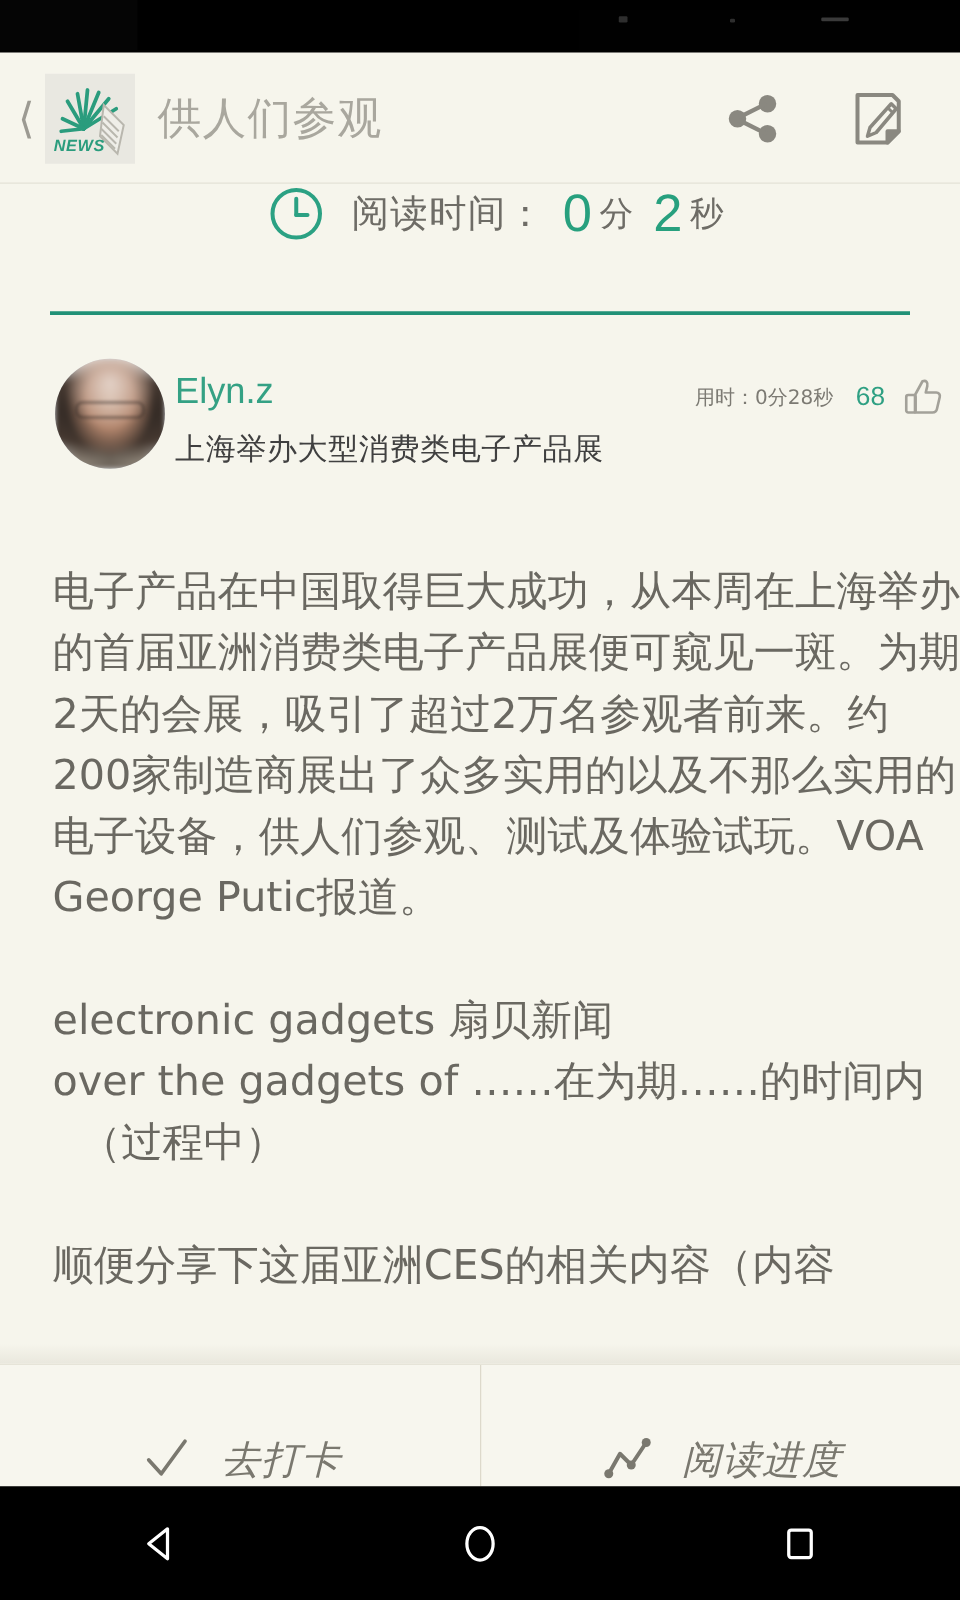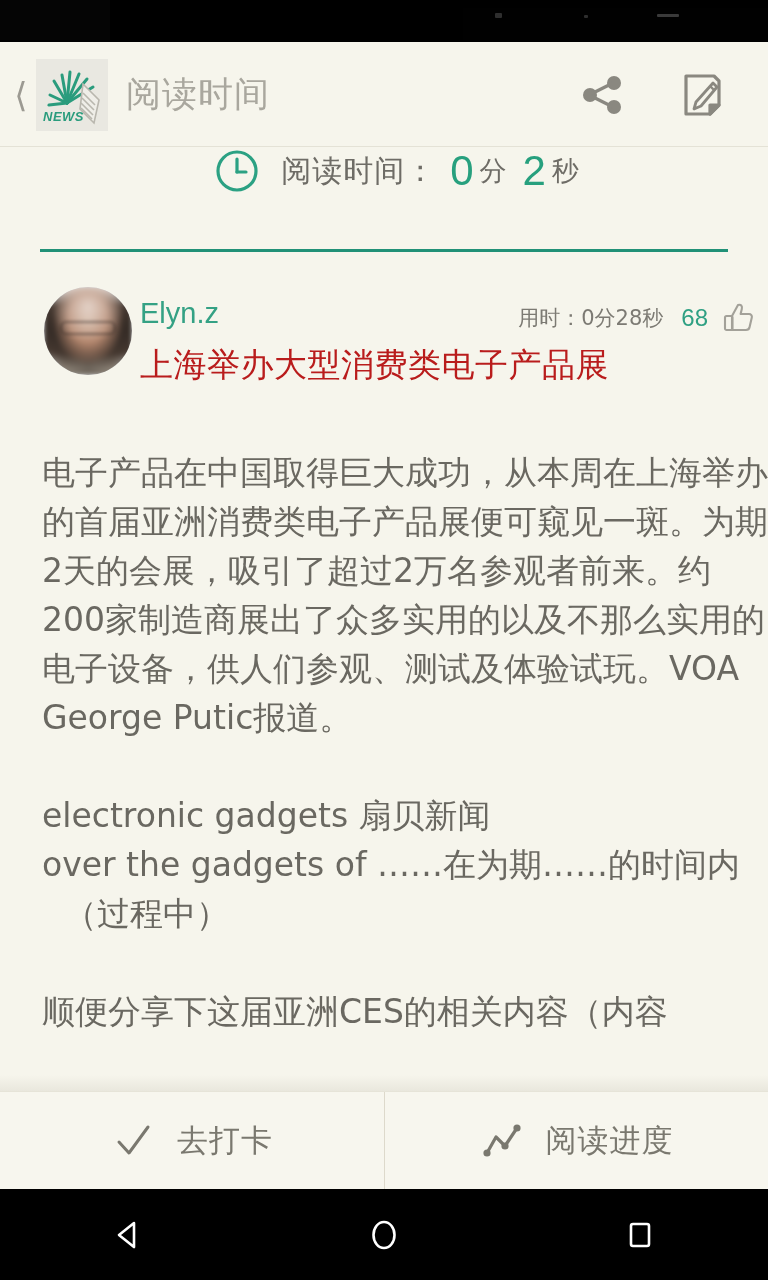--- a/index.html
+++ b/index.html
@@ -202,38 +202,38 @@
     color: #34a184;
     font-family: "Liberation Sans", sans-serif;
   }
   .meta-right {
     position: absolute;
     right: 26px; top: 44px;
     display: flex;
     align-items: center;
   }
   .meta-time {
+    font-size: 16px;
+    color: #7c7a73;
+    font-family: "DejaVu Sans", sans-serif;
+    white-space: nowrap;
+  }
+  .meta-likes {
     font-size: 21px;
-    color: #7c7a73;
-    font-family: "DejaVu Sans", sans-serif;
-    white-space: nowrap;
-  }
-  .meta-likes {
-    font-size: 24px;
     color: #2fa083;
     font-family: "Liberation Sans", sans-serif;
     margin-left: 18px;
   }
   .thumb-icon { margin-left: 12px; display: block; }
 
   .article-title {
     position: absolute;
     left: 124px; top: 88px;
-    font-size: 33px;
-    color: #b91c1c;
+    font-size: 24px;
+    color: #404040;
     font-family: "DejaVu Sans", sans-serif;
     letter-spacing: 0.5px;
     white-space: nowrap;
   }
   .body-text {
     padding: 26px 14px 0 26px;
     font-size: 33px;
     line-height: 49px;
     color: #6a6861;
     font-family: "DejaVu Sans", sans-serif;
@@ -257,23 +257,24 @@
     left: 0; top: 1091px;
     width: 768px; height: 98px;
     background: #f7f6ee;
     display: flex;
     z-index: 20;
     border-top: 1px solid #e6e4d8;
   }
   .action-btn {
     flex: 1 1 50%;
     display: flex;
-    align-items: center;
+    align-items: flex-end;
     justify-content: center;
     cursor: pointer;
+    font-style: italic;
   }
   .action-btn + .action-btn { border-left: 1px solid #ddd9cb; }
   .action-label {
     font-size: 31px;
     color: #7a786f;
     font-family: "DejaVu Sans", sans-serif;
     margin-left: 22px;
     letter-spacing: 1px;
   }
 
@@ -327,21 +328,21 @@
           <path d="M47 25 L63 41 L58 64 L44 50 Z" fill="#efeee8"></path>
           <line x1="47" y1="34" x2="59" y2="46"></line>
           <line x1="46" y1="39" x2="58" y2="51"></line>
           <line x1="45" y1="44" x2="57" y2="56"></line>
           <line x1="45" y1="49" x2="56" y2="60"></line>
         </g>
       </svg>
       <span class="news-label">NEWS</span>
     </div>
 
-    <div class="app-title">阅读时间</div>
+    <div class="app-title">供人们参观</div>
 
     <div class="title-actions">
       <div class="icon-btn">
         <svg width="52" height="52" viewBox="0 0 52 52">
           <circle cx="14" cy="26" r="7" fill="#8a8880"></circle>
           <circle cx="38" cy="14" r="7" fill="#8a8880"></circle>
           <circle cx="38" cy="38" r="7" fill="#8a8880"></circle>
           <line x1="15" y1="25" x2="37" y2="14" stroke="#8a8880" stroke-width="3.4"></line>
           <line x1="15" y1="27" x2="37" y2="38" stroke="#8a8880" stroke-width="3.4"></line>
         </svg>

